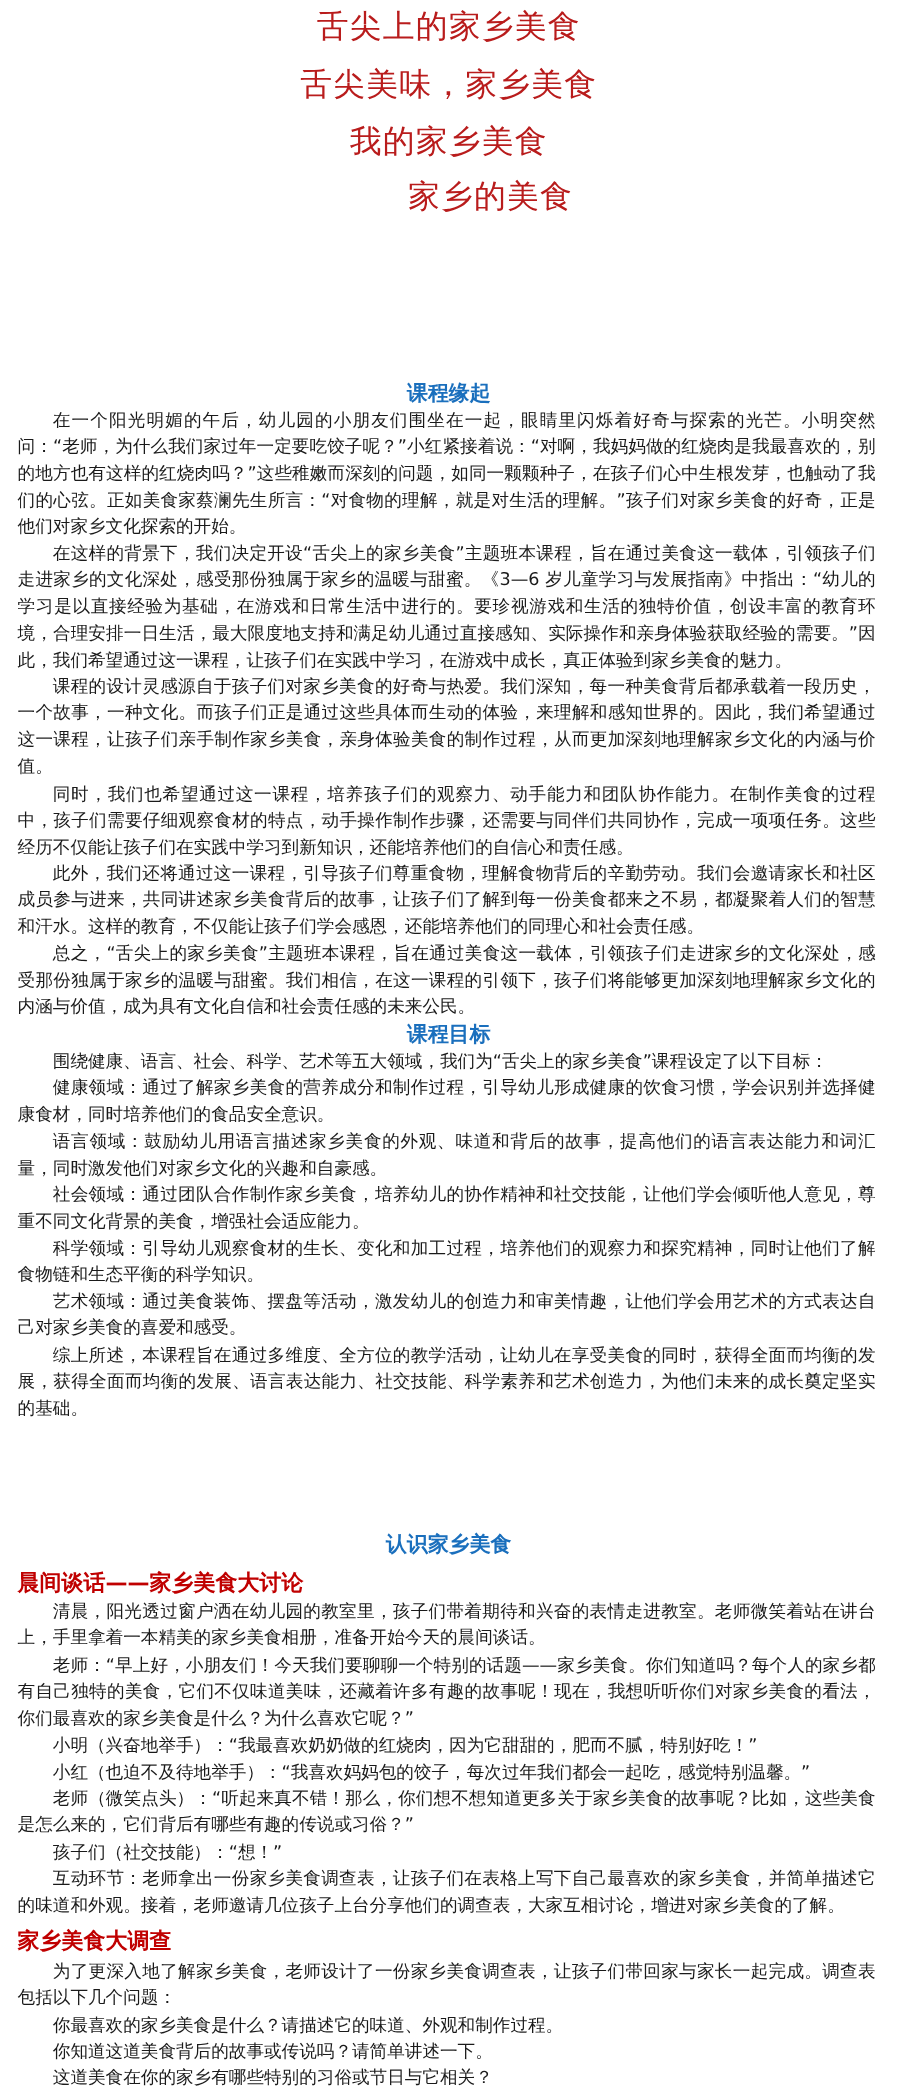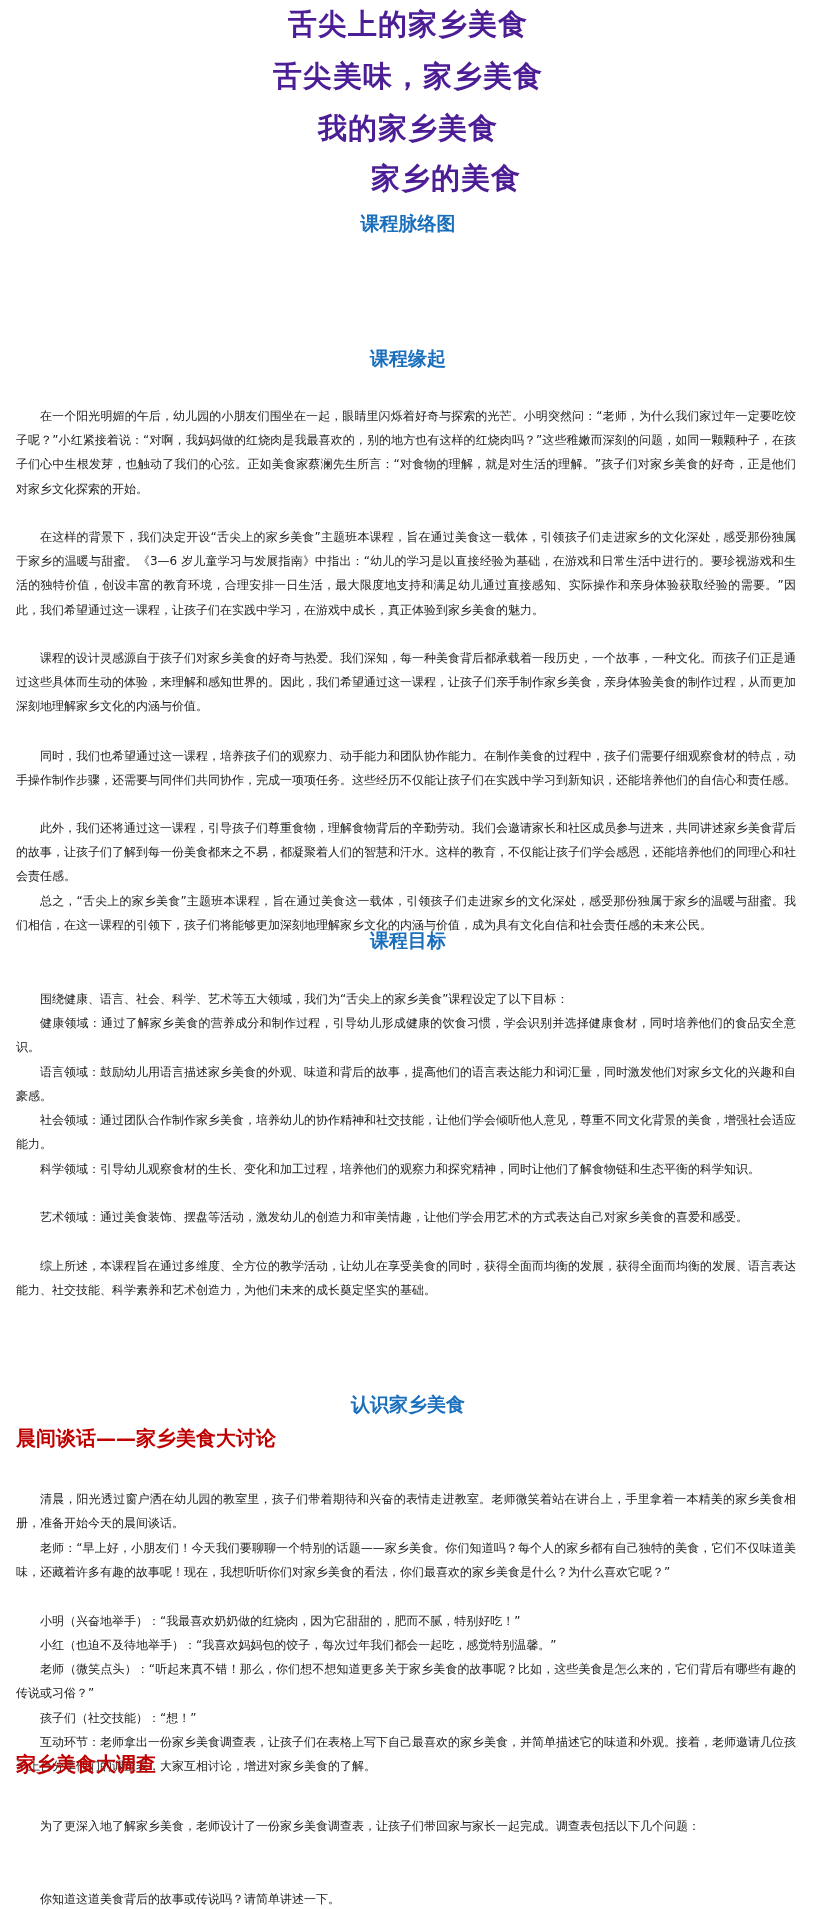--- a/index.html
+++ b/index.html
@@ -1,32 +1,31 @@
 <!DOCTYPE html>
 <html><head>
 <meta charset="utf-8">
 <style>
   html, body { margin: 0; padding: 0; background: #ffffff; }
   body { width: 816px; height: 1909px; overflow: hidden; font-family: "DejaVu Sans", "Liberation Sans", sans-serif; color: #1a1a1a; }
   .page { position: relative; width: 816px; height: 1909px; }
-  .title { position: absolute; left: 0; width: 816px; text-align: center; font-weight: bold; font-size: 29px; color: #4c1d95; letter-spacing: 1px; line-height: 36px; }
+  .title { position: absolute; left: 0; width: 816px; text-align: center; font-weight: normal; font-size: 29px; color: #b91c1c; letter-spacing: 1px; line-height: 36px; }
   .h-blue { position: absolute; left: 0; width: 816px; text-align: center; font-weight: bold; font-size: 19px; color: #1a6fbd; line-height: 26px; }
   .h-red { position: absolute; left: 16px; font-weight: bold; font-size: 20px; color: #c00000; line-height: 28px; }
-  .para { position: absolute; left: 16px; width: 780px; font-size: 12px; line-height: 24.2px; color: #1a1a1a; text-indent: 2em; text-align: justify; margin-top: 34px; }
+  .para { position: absolute; left: 16px; width: 780px; font-size: 16px; line-height: 24.2px; color: #1a1a1a; text-indent: 2em; text-align: justify; }
 </style>
 </head>
 <body>
 
 <div class="page">
 
   <div class="title" style="top:6px;">舌尖上的家乡美食</div>
   <div class="title" style="top:58px;">舌尖美味，家乡美食</div>
   <div class="title" style="top:110px;">我的家乡美食</div>
   <div class="title" style="top:160px;margin-left:38px;">家乡的美食</div>
-  <div class="h-blue" style="top:210px;">课程脉络图</div>
 
   <div class="h-blue" style="top:345px;">课程缘起</div>
   <div class="para" style="top:370px;">在一个阳光明媚的午后，幼儿园的小朋友们围坐在一起，眼睛里闪烁着好奇与探索的光芒。小明突然问：“老师，为什么我们家过年一定要吃饺子呢？”小红紧接着说：“对啊，我妈妈做的红烧肉是我最喜欢的，别的地方也有这样的红烧肉吗？”这些稚嫩而深刻的问题，如同一颗颗种子，在孩子们心中生根发芽，也触动了我们的心弦。正如美食家蔡澜先生所言：“对食物的理解，就是对生活的理解。”孩子们对家乡美食的好奇，正是他们对家乡文化探索的开始。</div>
   <div class="para" style="top:491px;">在这样的背景下，我们决定开设“舌尖上的家乡美食”主题班本课程，旨在通过美食这一载体，引领孩子们走进家乡的文化深处，感受那份独属于家乡的温暖与甜蜜。《3—6 岁儿童学习与发展指南》中指出：“幼儿的学习是以直接经验为基础，在游戏和日常生活中进行的。要珍视游戏和生活的独特价值，创设丰富的教育环境，合理安排一日生活，最大限度地支持和满足幼儿通过直接感知、实际操作和亲身体验获取经验的需要。”因此，我们希望通过这一课程，让孩子们在实践中学习，在游戏中成长，真正体验到家乡美食的魅力。</div>
   <div class="para" style="top:612px;">课程的设计灵感源自于孩子们对家乡美食的好奇与热爱。我们深知，每一种美食背后都承载着一段历史，一个故事，一种文化。而孩子们正是通过这些具体而生动的体验，来理解和感知世界的。因此，我们希望通过这一课程，让孩子们亲手制作家乡美食，亲身体验美食的制作过程，从而更加深刻地理解家乡文化的内涵与价值。</div>
   <div class="para" style="top:710px;">同时，我们也希望通过这一课程，培养孩子们的观察力、动手能力和团队协作能力。在制作美食的过程中，孩子们需要仔细观察食材的特点，动手操作制作步骤，还需要与同伴们共同协作，完成一项项任务。这些经历不仅能让孩子们在实践中学习到新知识，还能培养他们的自信心和责任感。</div>
   <div class="para" style="top:782px;">此外，我们还将通过这一课程，引导孩子们尊重食物，理解食物背后的辛勤劳动。我们会邀请家长和社区成员参与进来，共同讲述家乡美食背后的故事，让孩子们了解到每一份美食都来之不易，都凝聚着人们的智慧和汗水。这样的教育，不仅能让孩子们学会感恩，还能培养他们的同理心和社会责任感。</div>
   <div class="para" style="top:855px;">总之，“舌尖上的家乡美食”主题班本课程，旨在通过美食这一载体，引领孩子们走进家乡的文化深处，感受那份独属于家乡的温暖与甜蜜。我们相信，在这一课程的引领下，孩子们将能够更加深刻地理解家乡文化的内涵与价值，成为具有文化自信和社会责任感的未来公民。</div>
 
   <div class="h-blue" style="top:927px;">课程目标</div>
@@ -43,16 +42,17 @@
   <div class="para" style="top:1453px;">清晨，阳光透过窗户洒在幼儿园的教室里，孩子们带着期待和兴奋的表情走进教室。老师微笑着站在讲台上，手里拿着一本精美的家乡美食相册，准备开始今天的晨间谈话。</div>
   <div class="para" style="top:1502px;">老师：“早上好，小朋友们！今天我们要聊聊一个特别的话题——家乡美食。你们知道吗？每个人的家乡都有自己独特的美食，它们不仅味道美味，还藏着许多有趣的故事呢！现在，我想听听你们对家乡美食的看法，你们最喜欢的家乡美食是什么？为什么喜欢它呢？”</div>
   <div class="para" style="top:1599px;">小红（也迫不及待地举手）：“我喜欢妈妈包的饺子，每次过年我们都会一起吃，感觉特别温馨。”</div>
   <div class="para" style="top:1575px;">小明（兴奋地举手）：“我最喜欢奶奶做的红烧肉，因为它甜甜的，肥而不腻，特别好吃！”</div>
   <div class="para" style="top:1623px;">老师（微笑点头）：“听起来真不错！那么，你们想不想知道更多关于家乡美食的故事呢？比如，这些美食是怎么来的，它们背后有哪些有趣的传说或习俗？”</div>
   <div class="para" style="top:1672px;">孩子们（社交技能）：“想！”</div>
   <div class="para" style="top:1696px;">互动环节：老师拿出一份家乡美食调查表，让孩子们在表格上写下自己最喜欢的家乡美食，并简单描述它的味道和外观。接着，老师邀请几位孩子上台分享他们的调查表，大家互相讨论，增进对家乡美食的了解。</div>
 
   <div class="h-red" style="top:1750px;">家乡美食大调查</div>
   <div class="para" style="top:1780px;">为了更深入地了解家乡美食，老师设计了一份家乡美食调查表，让孩子们带回家与家长一起完成。调查表包括以下几个问题：</div>
+  <div class="para" style="top:1829px;">你最喜欢的家乡美食是什么？请描述它的味道、外观和制作过程。</div>
   <div class="para" style="top:1853px;">你知道这道美食背后的故事或传说吗？请简单讲述一下。</div>
   <div class="para" style="top:1877px;">这道美食在你的家乡有哪些特别的习俗或节日与它相关？</div>
 
 </div>
 
 </body></html>

